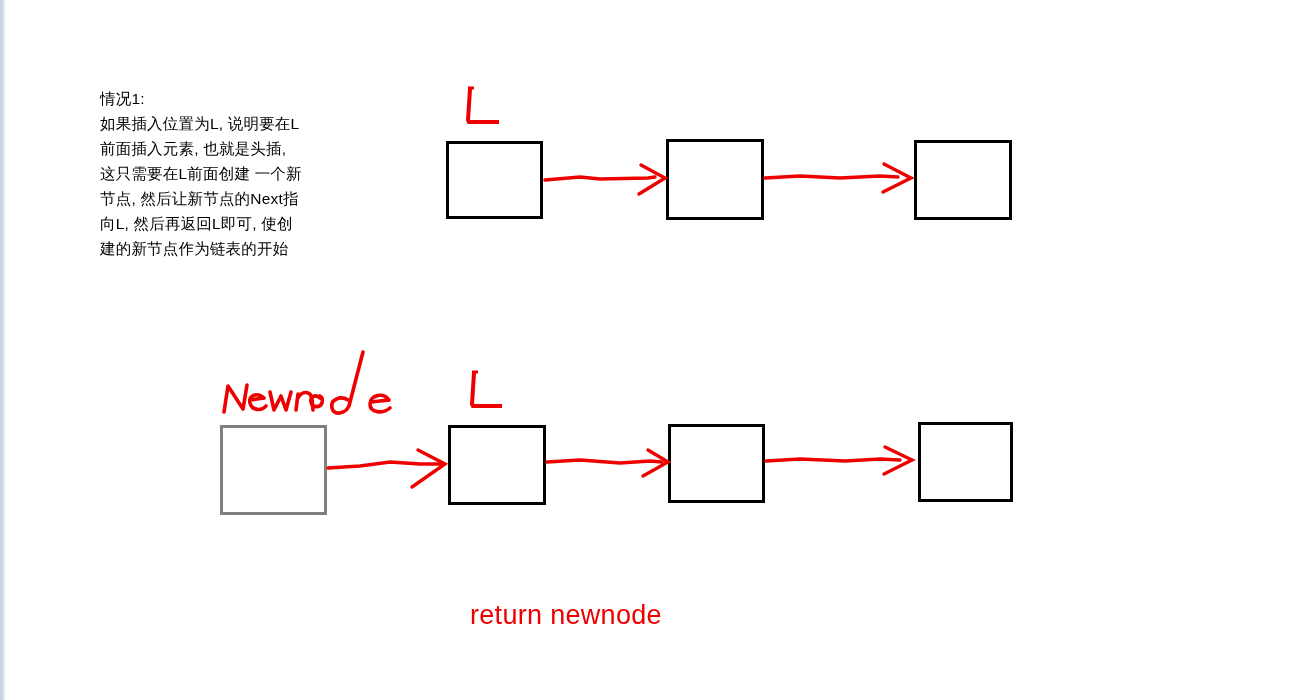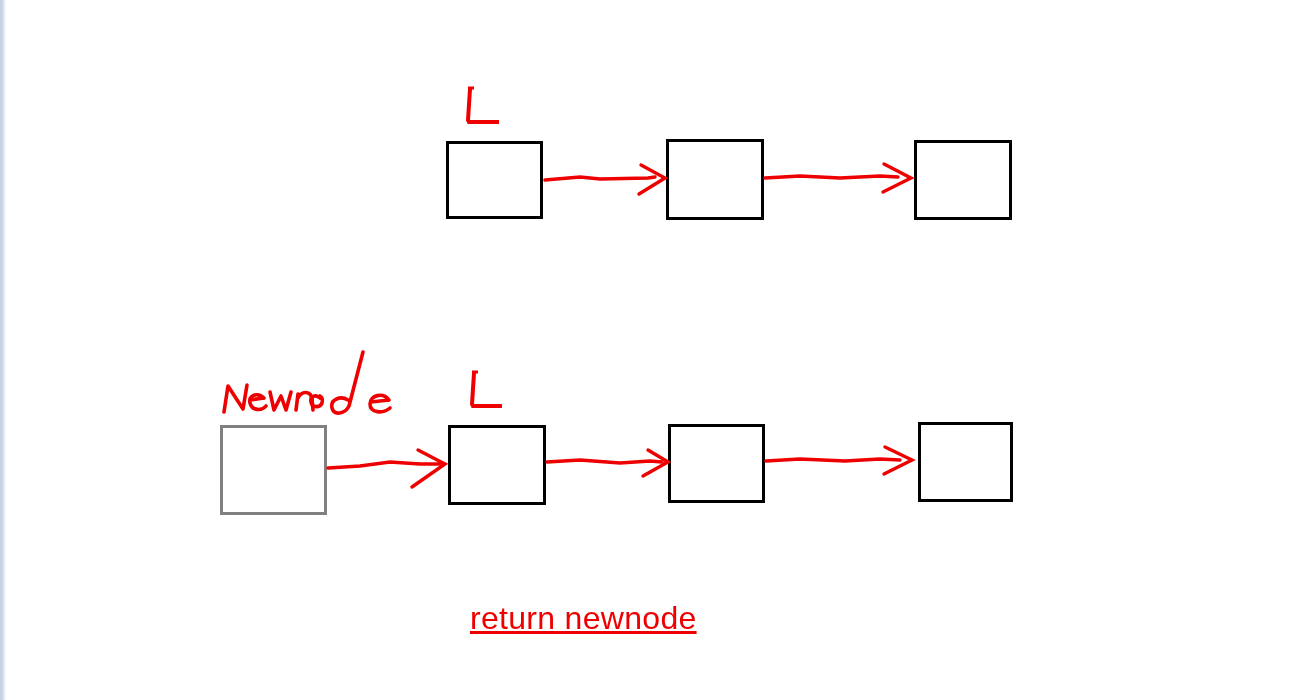--- a/index.html
+++ b/index.html
@@ -56,33 +56,34 @@
     top: 0;
     width: 1310px;
     height: 700px;
     pointer-events: none;
   }
 
   
   .caption {
     position: absolute;
     color: #ee0000;
-    font-size: 32px;
+    font-size: 27px;
     letter-spacing: .3px;
     white-space: nowrap;
-    text-decoration: underline;
   }
 </style>
 </head>
 <body>
 
 <div class="canvas">
 
   <div class="edge-strip"></div>
 
+  <div class="note">情况1:
+如果插入位置为L, 说明要在L前面插入元素, 也就是头插, 这只需要在L前面创建 一个新节点, 然后让新节点的Next指向L, 然后再返回L即可, 使创建的新节点作为链表的开始</div>
 
   <div class="node black" style="left:446px; top:141px; width:97px; height:78px;"></div>
   <div class="node black" style="left:666px; top:139px; width:98px; height:81px;"></div>
   <div class="node black" style="left:914px; top:140px; width:98px; height:80px;"></div>
 
   <div class="node gray" style="left:220px; top:425px; width:107px; height:90px;"></div>
   <div class="node black" style="left:448px; top:425px; width:98px; height:80px;"></div>
   <div class="node black" style="left:668px; top:424px; width:97px; height:79px;"></div>
   <div class="node black" style="left:918px; top:422px; width:95px; height:80px;"></div>
 

